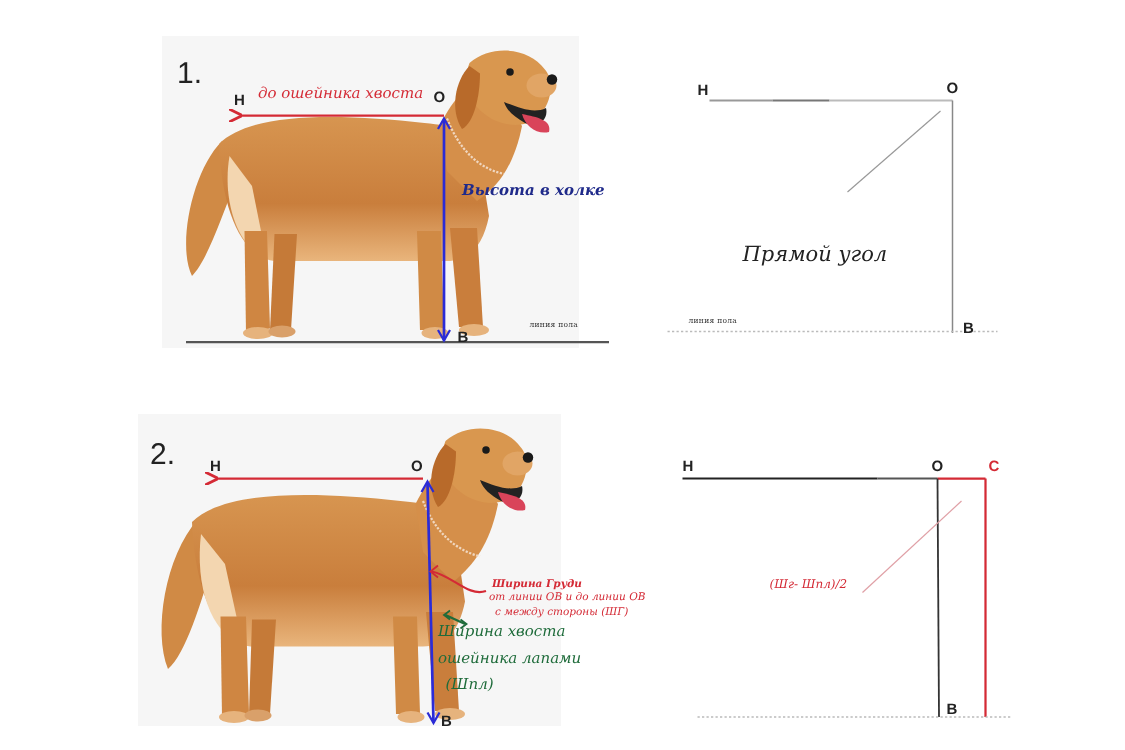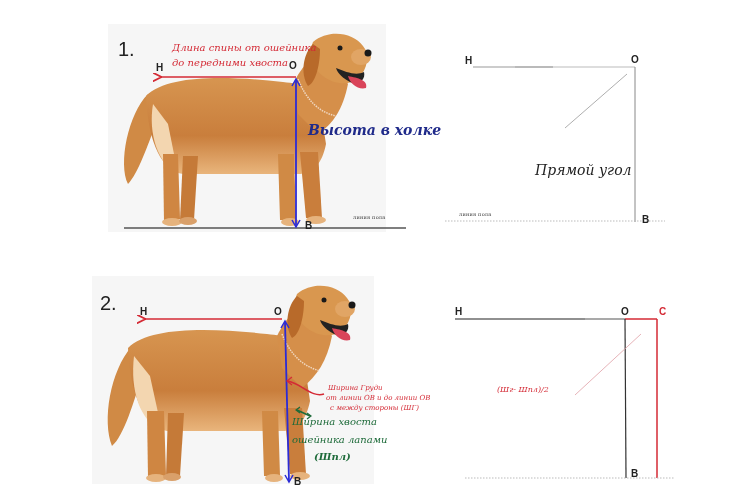--- a/index.html
+++ b/index.html
@@ -75,42 +75,41 @@
 
     <line x1="16" y1="204" x2="298" y2="204" stroke="#555" stroke-width="1.5"></line>
 
     <line x1="188" y1="53" x2="52" y2="53" stroke="#d42a35" stroke-width="1.5" marker-end="url(#arrRed)"></line>
 
     <line x1="188" y1="56" x2="188" y2="203" stroke="#2b2bd6" stroke-width="1.8"></line>
     <path d="M184,62 L188,55 L192,62" fill="none" stroke="#2b2bd6" stroke-width="1.5"></path>
     <path d="M184,196 L188,203 L192,196" fill="none" stroke="#2b2bd6" stroke-width="1.5"></path>
   </svg>
   <span class="txt num" style="left:10px;top:14px;">1.</span>
-  <span class="txt hand red" style="left:64px;top:18px;font-size:10px;">Длина спины от ошейника</span>
-  <span class="txt hand red" style="left:64px;top:33px;font-size:10px;">до передними хвоста</span>
+  <span class="txt hand red" style="left:64px;top:33px;font-size:10px;">до ошейника хвоста</span>
   <span class="txt pt" style="left:48px;top:38px;">Н</span>
   <span class="txt pt" style="left:181px;top:36px;">О</span>
   <span class="txt pt" style="left:197px;top:196px;">В</span>
-  <span class="txt hand blue" style="left:200px;top:98px;font-size:14px;font-weight:bold;">Высота в холке</span>
+  <span class="txt hand blue" style="left:200px;top:98px;font-size:10px;font-weight:bold;">Высота в холке</span>
   <span class="txt tiny" style="left:245px;top:190px;">линия пола</span>
 </div>
 
 <div class="panel" style="left:445px;top:50px;width:240px;height:180px;background:#ffffff;">
   <svg width="240" height="180">
     <line x1="28" y1="17" x2="70" y2="17" stroke="#999" stroke-width="1.2"></line>
     <line x1="70" y1="17" x2="108" y2="17" stroke="#777" stroke-width="1.2"></line>
     <line x1="108" y1="17" x2="190" y2="17" stroke="#bbb" stroke-width="1.2"></line>
     <line x1="190" y1="17" x2="190" y2="172" stroke="#888" stroke-width="1"></line>
     <line x1="120" y1="78" x2="182" y2="24" stroke="#999" stroke-width="0.8"></line>
     <line x1="0" y1="171" x2="220" y2="171" stroke="#bbb" stroke-width="1" stroke-dasharray="1.5 1.5"></line>
   </svg>
   <span class="txt pt" style="left:20px;top:5px;">Н</span>
   <span class="txt pt" style="left:186px;top:4px;">О</span>
   <span class="txt pt" style="left:197px;top:164px;">В</span>
-  <span class="txt hand dark" style="left:50px;top:112px;font-size:14px;margin-left:40px;">Прямой угол</span>
+  <span class="txt hand dark" style="left:50px;top:112px;font-size:14px;">Прямой угол</span>
   <span class="txt tiny" style="left:14px;top:161px;">линия пола</span>
 </div>
 
 <div class="panel" style="left:92px;top:276px;width:330px;height:212px;background:#ffffff;">
   <div class="photo-bg" style="left:0;top:0;width:282px;height:208px;background:#f6f6f6;"></div>
   <svg width="330" height="212">
     <defs>
       <linearGradient id="fur2" x1="0" y1="0" x2="0" y2="1">
         <stop offset="0" stop-color="#d79550"></stop>
         <stop offset="0.6" stop-color="#c97e3c"></stop>
@@ -151,36 +150,36 @@
     <path d="M200,101 L195,105 L200,109" fill="none" stroke="#d42a35" stroke-width="1.2"></path>
 
     <line x1="205" y1="134" x2="218" y2="140" stroke="#1e6b3a" stroke-width="1.5"></line>
     <path d="M208,131 L204,134 L208,137" fill="none" stroke="#1e6b3a" stroke-width="1.2"></path>
     <path d="M215,137 L219,140 L215,143" fill="none" stroke="#1e6b3a" stroke-width="1.2"></path>
   </svg>
   <span class="txt num" style="left:8px;top:16px;">2.</span>
   <span class="txt pt" style="left:48px;top:30px;">Н</span>
   <span class="txt pt" style="left:182px;top:30px;">О</span>
   <span class="txt pt" style="left:202px;top:200px;">В</span>
-  <span class="txt hand red" style="left:236px;top:108px;font-size:7px;">Ширина Груди</span>
+  <span class="txt hand red" style="left:236px;top:108px;font-size:7px;font-weight:bold;">Ширина Груди</span>
   <span class="txt hand red" style="left:234px;top:118px;font-size:7px;">от линии ОВ и до линии ОВ</span>
   <span class="txt hand red" style="left:238px;top:128px;font-size:7px;">с между стороны (ШГ)</span>
   <span class="txt hand green" style="left:200px;top:140px;font-size:10px;">Ширина хвоста</span>
   <span class="txt hand green" style="left:200px;top:158px;font-size:10px;">ошейника лапами</span>
-  <span class="txt hand green" style="left:222px;top:175px;font-size:10px;font-weight:bold;">(Шпл)</span>
+  <span class="txt hand green" style="left:205px;top:175px;font-size:10px;">(Шпл)</span>
 </div>
 
 <div class="panel" style="left:445px;top:300px;width:240px;height:185px;background:#ffffff;">
   <svg width="240" height="185">
     <line x1="10" y1="19" x2="140" y2="19" stroke="#222" stroke-width="1.2"></line>
     <line x1="140" y1="19" x2="180" y2="19" stroke="#555" stroke-width="1.2"></line>
     <line x1="180" y1="19" x2="212" y2="19" stroke="#d42a35" stroke-width="1.5"></line>
     <line x1="180" y1="19" x2="181" y2="178" stroke="#333" stroke-width="1.2"></line>
     <line x1="212" y1="19" x2="212" y2="178" stroke="#d42a35" stroke-width="1.5"></line>
     <line x1="130" y1="95" x2="196" y2="34" stroke="#e0a0a6" stroke-width="0.8"></line>
     <line x1="20" y1="178" x2="230" y2="178" stroke="#bbb" stroke-width="1" stroke-dasharray="1.5 1.5"></line>
   </svg>
   <span class="txt pt" style="left:10px;top:6px;">Н</span>
   <span class="txt pt" style="left:176px;top:6px;">О</span>
   <span class="txt pt red" style="left:214px;top:6px;color:#d42a35;">С</span>
   <span class="txt pt" style="left:186px;top:168px;">В</span>
-  <span class="txt hand red" style="left:52px;top:85px;font-size:8px;">(Шг- Шпл)/2</span>
+  <span class="txt hand red" style="left:68px;top:85px;font-size:8px;">(Шг- Шпл)/2</span>
 </div>
 
 </body></html>

